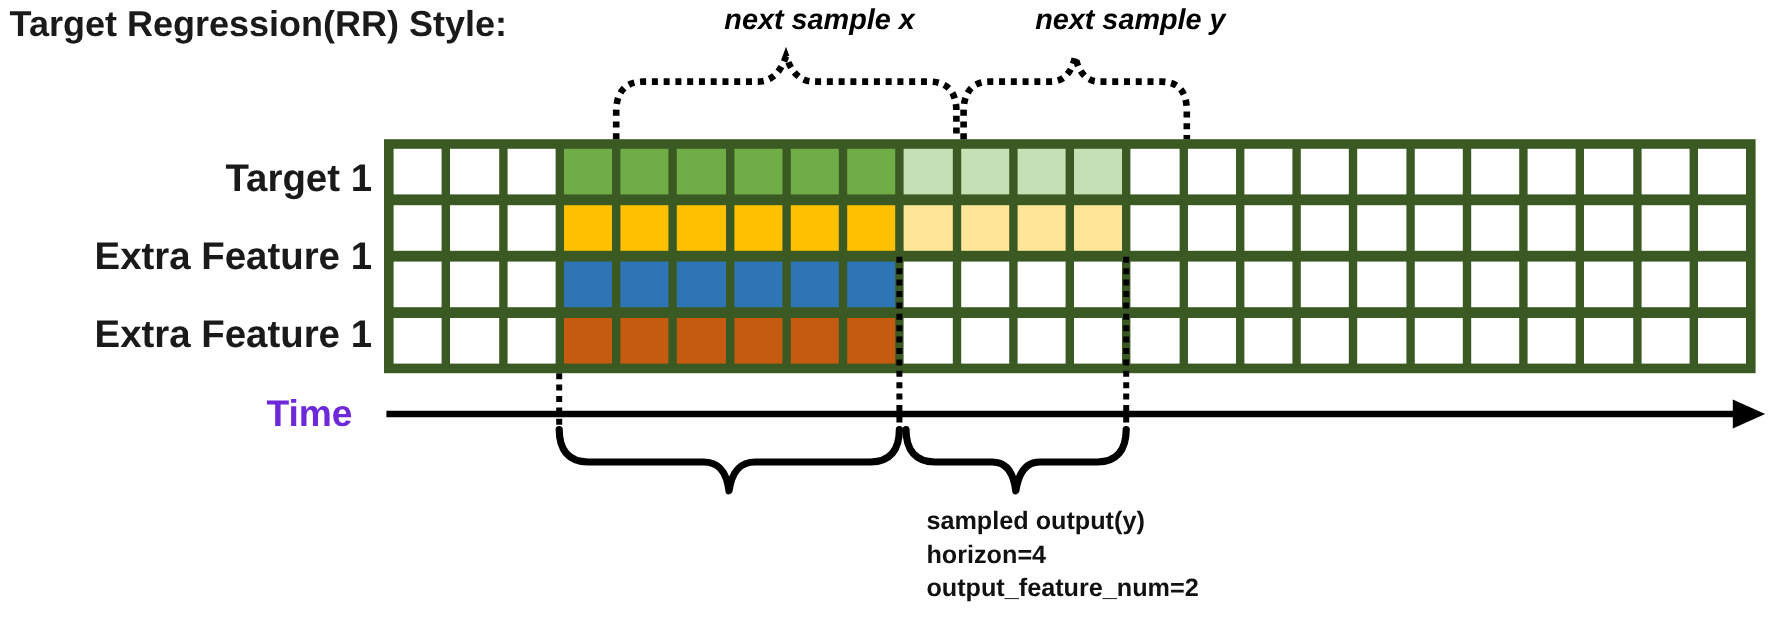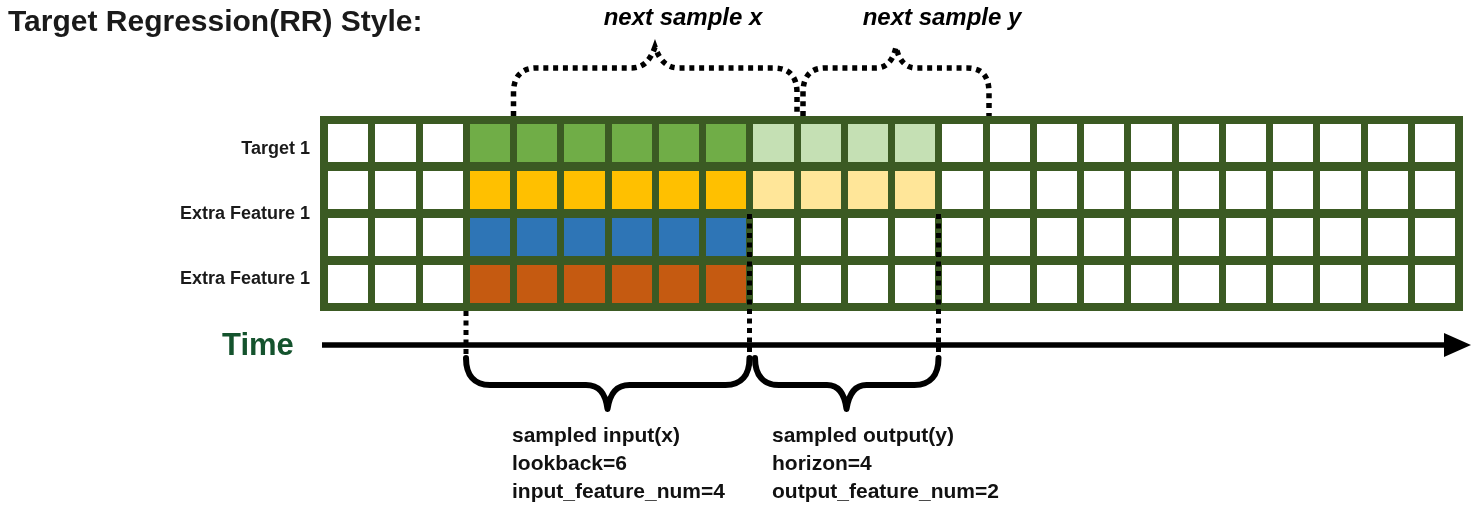--- a/index.html
+++ b/index.html
@@ -44,21 +44,21 @@
     width: 310px;
     height: 195px;
     display: flex;
     flex-direction: column;
   }
   .row-label {
     flex: 1 1 0;
     display: flex;
     align-items: center;
     justify-content: flex-end;
-    font-size: 18px;
+    font-size: 32px;
     font-weight: 700;
     color: #1a1a1a;
     white-space: nowrap;
   }
 
   .grid {
     position: absolute;
     left: 320px;
     top: 116px;
     width: 1143px;
@@ -82,21 +82,21 @@
     height: 516px;
     pointer-events: none;
   }
 
   .time-label {
     position: absolute;
     left: 222px;
     top: 327px;
     font-size: 31px;
     font-weight: 700;
-    color: #14532d;
+    color: #6d28d9;
   }
 
   .caption {
     position: absolute;
     top: 421px;
     font-size: 21px;
     font-weight: 700;
     color: #111;
     line-height: 28px;
     white-space: nowrap;
@@ -234,25 +234,20 @@
     <line x1="322" y1="345" x2="1448" y2="345" stroke="#000" stroke-width="5.5"></line>
     <polygon points="1444,333 1471,345 1444,357" fill="#000"></polygon>
 
     <path d="M 466 358 C 466 375 474 385 490 385 L 586 385 C 599 385 605.5 393 607.5 409 C 610 393 616.5 385 629.5 385 L 725.5 385 C 741.5 385 749.5 375 749.5 358" fill="none" stroke="#000" stroke-width="6" stroke-linecap="round" stroke-linejoin="round"></path>
 
     <path d="M 755 358 C 755 375 763 385 779 385 L 827 385 C 838 385 844.5 393 846.5 409 C 849 393 855.5 385 866.5 385 L 914.5 385 C 930.5 385 938.5 375 938.5 358" fill="none" stroke="#000" stroke-width="6" stroke-linecap="round" stroke-linejoin="round"></path>
   </svg>
 
   <div class="time-label">Time</div>
 
-  <div class="caption" id="input-caption">
-    <div>sampled input(x)</div>
-    <div>lookback=6</div>
-    <div>input_feature_num=4</div>
-  </div>
 
   <div class="caption" id="output-caption">
     <div>sampled output(y)</div>
     <div>horizon=4</div>
     <div>output_feature_num=2</div>
   </div>
 
 </div>
 
 </body></html>

